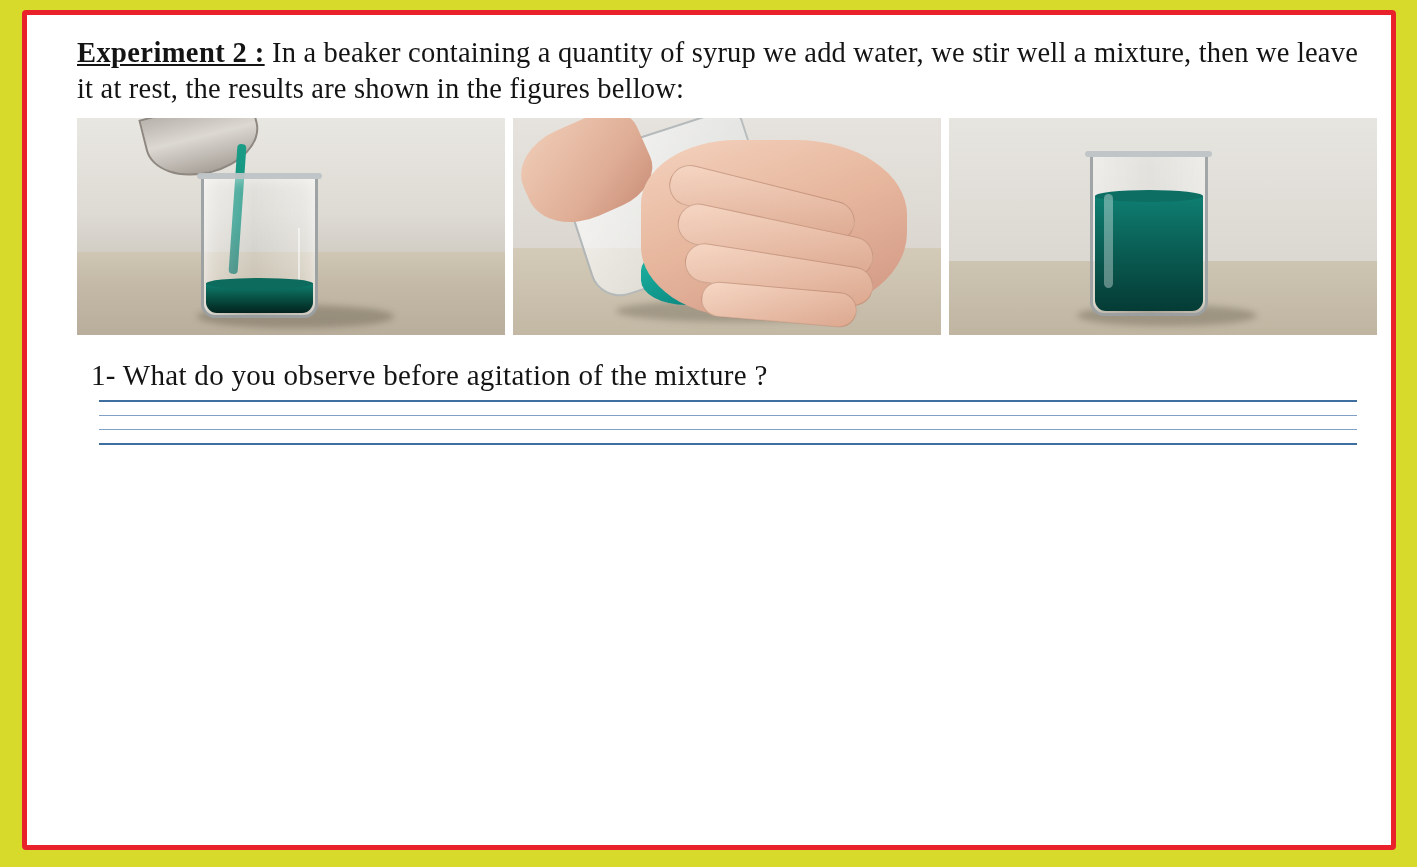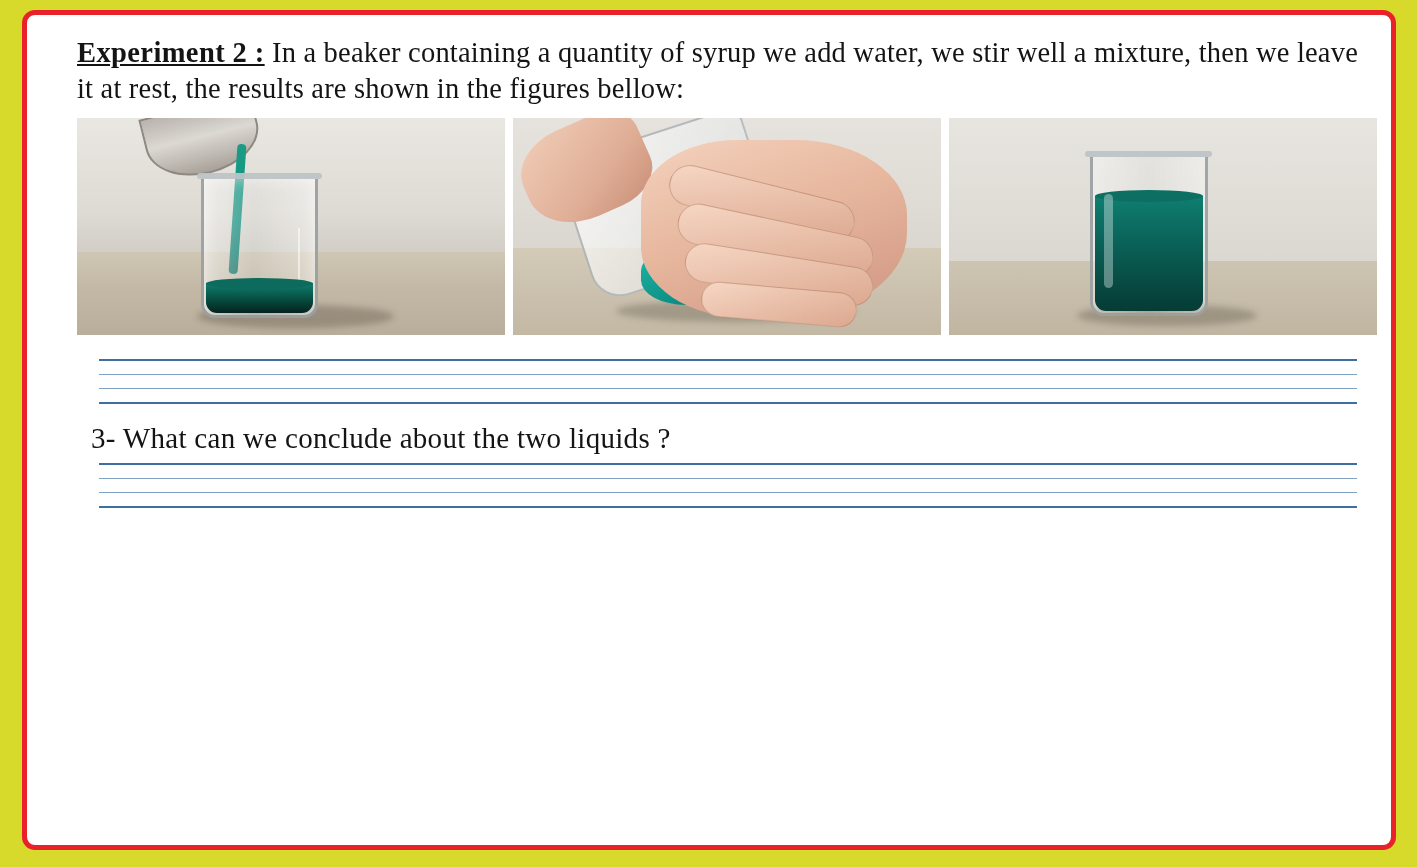--- a/index.html
+++ b/index.html
@@ -15,21 +15,21 @@
   }
 
   .page-frame {
     position: absolute;
     left: 22px;
     top: 10px;
     width: 1374px;
     height: 840px;
     background: #ffffff;
     border: 5px solid #e8212a;
-    border-radius: 13px;
+    border-radius: 4px;
     box-sizing: border-box;
     overflow: hidden;
   }
 
   .content {
     position: absolute;
     left: 0; top: 0; right: 0; bottom: 0;
     padding: 20px 24px 0 24px;
     box-sizing: border-box;
   }
@@ -285,37 +285,29 @@
           <div class="f3-liquid"></div>
           <div class="f3-gloss"></div>
         </div>
       </div>
 
     </div>
 
     <div class="questions">
 
       <div class="qblock">
-        <div class="answer-lines">
-          <div class="rule"></div>
-          <div class="rule thin"></div>
-          <div class="rule thin"></div>
-          <div class="rule"></div>
-        </div>
-      </div>
-
-
-      <div class="qblock">
         <div class="qtext">
-          <span>3-</span>
-          <span>What can we conclude about the two liquids ?</span>
+          <span>1-</span>
+          <span>What do you observe before agitation of the mixture ?</span>
         </div>
         <div class="answer-lines">
           <div class="rule"></div>
           <div class="rule thin"></div>
           <div class="rule thin"></div>
           <div class="rule"></div>
         </div>
       </div>
 
+
+
     </div>
   </div>
 </div>
 
 </body></html>

